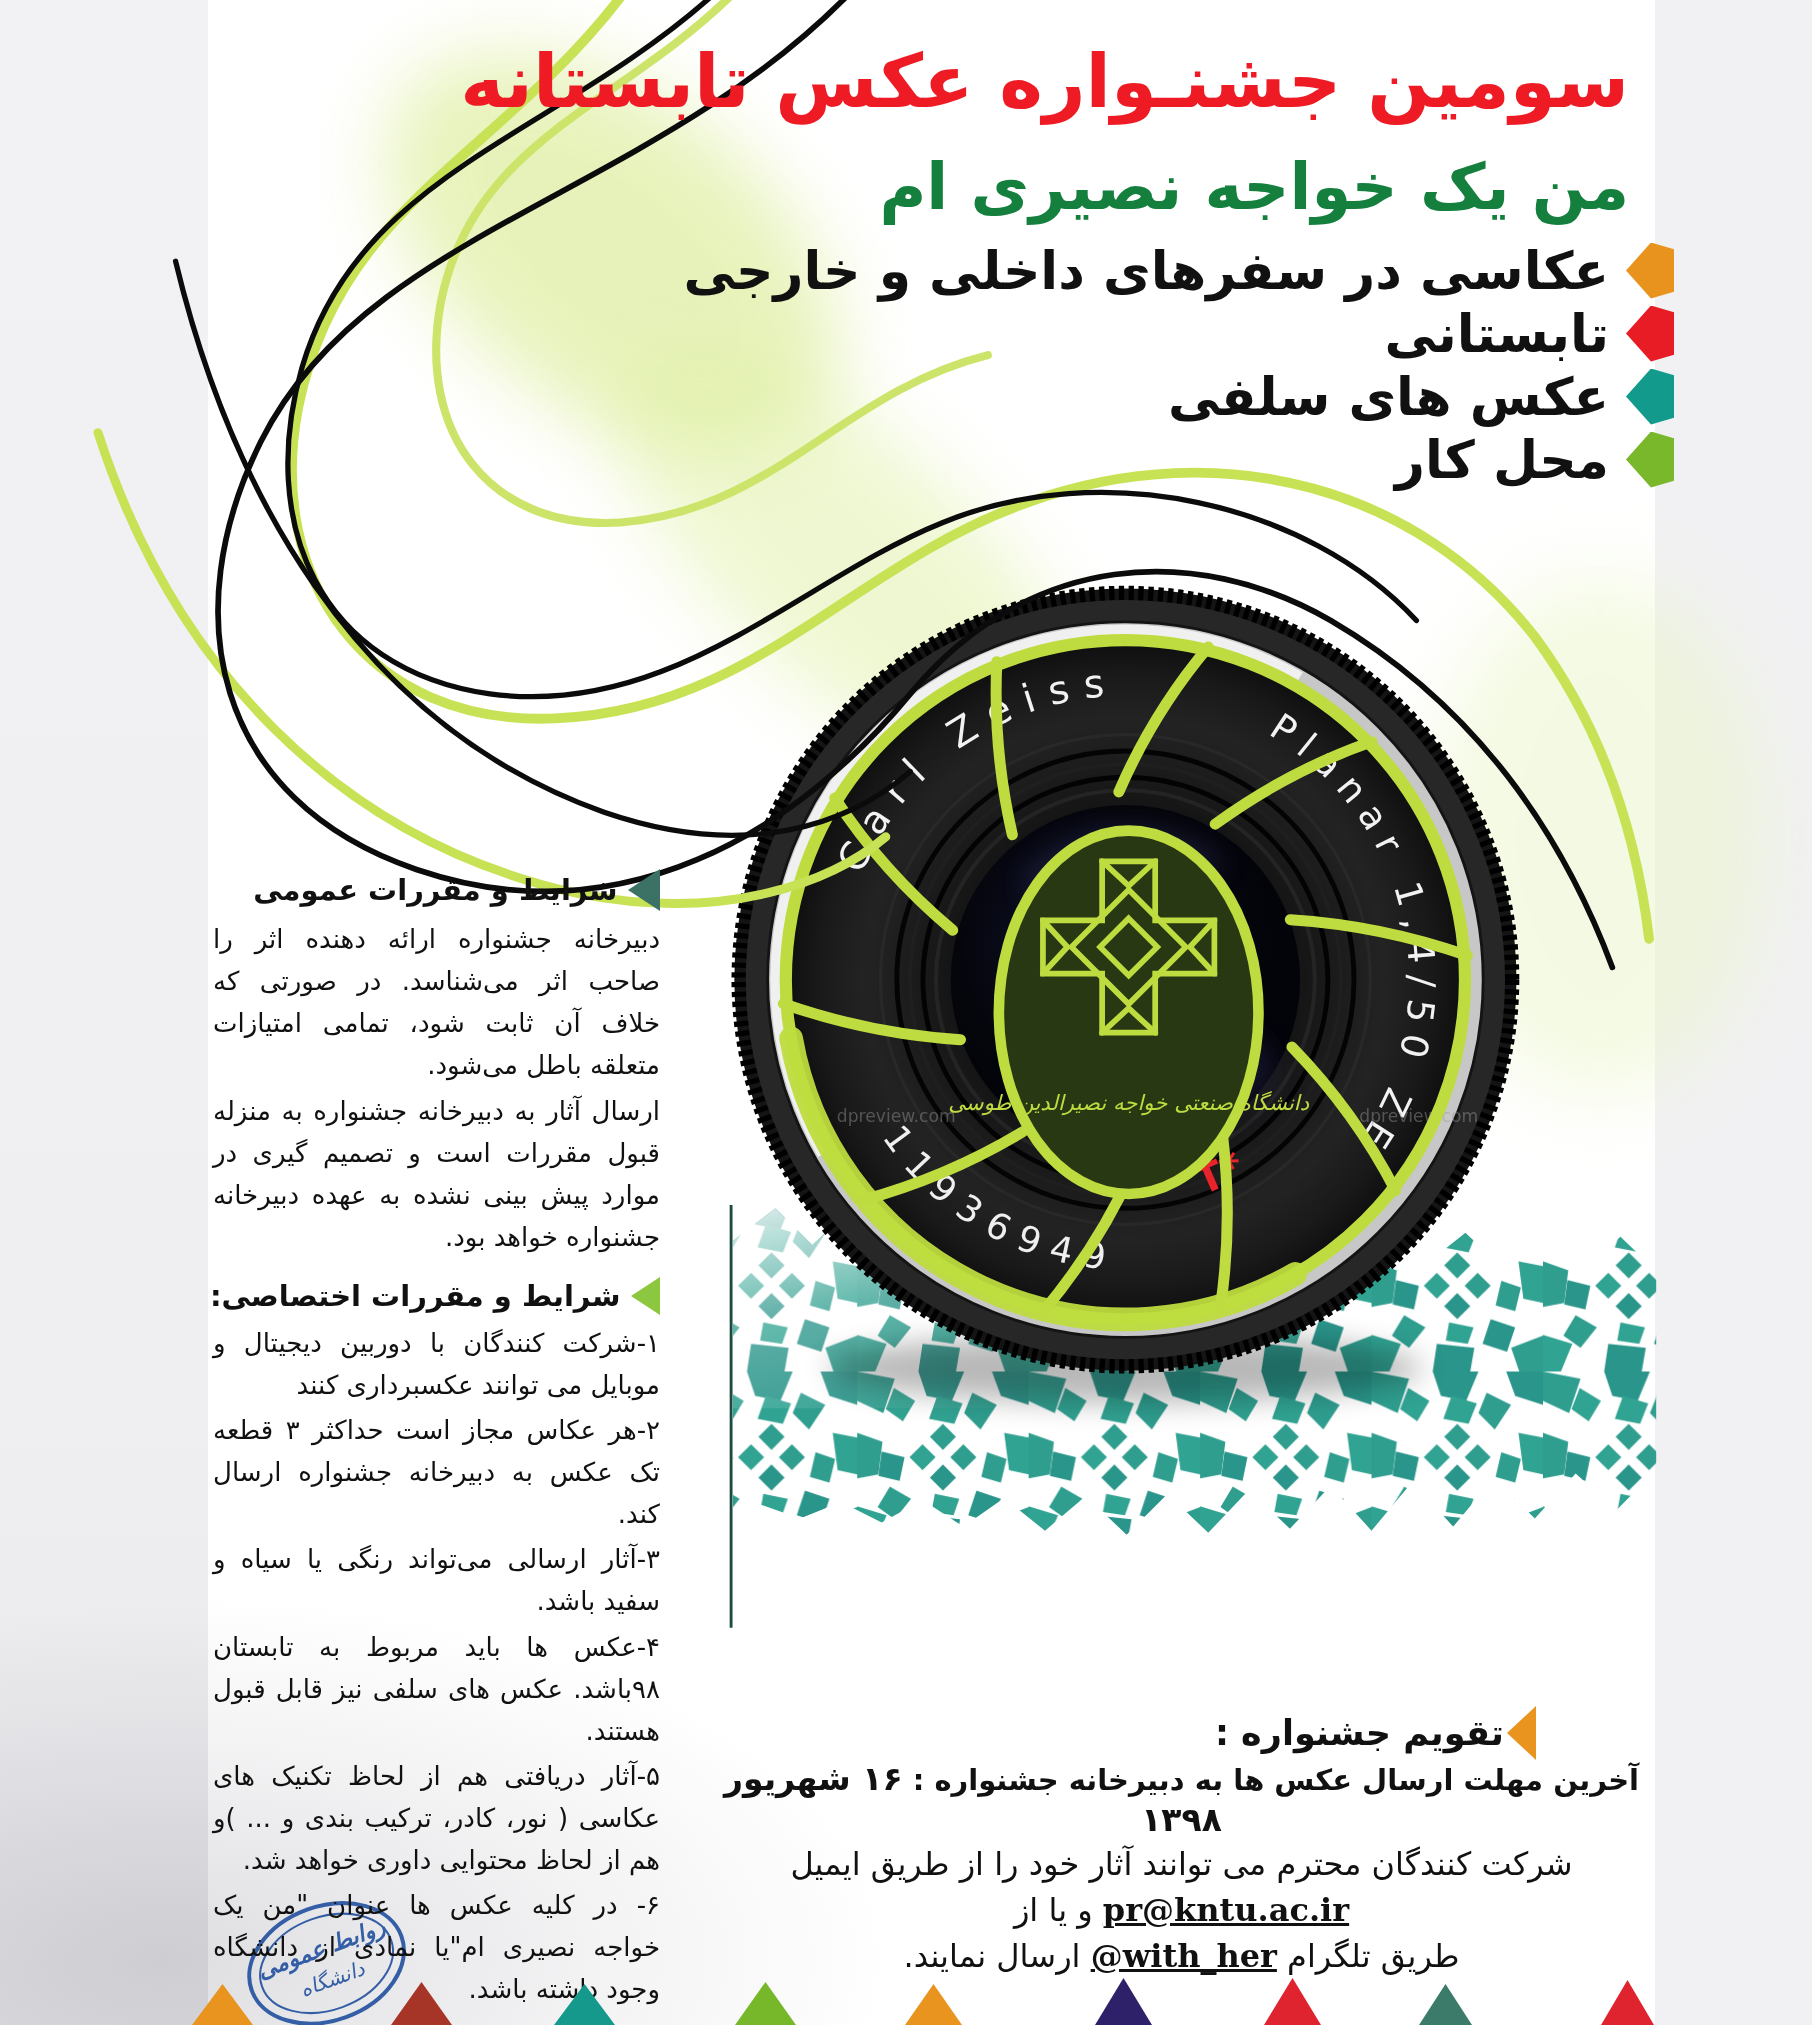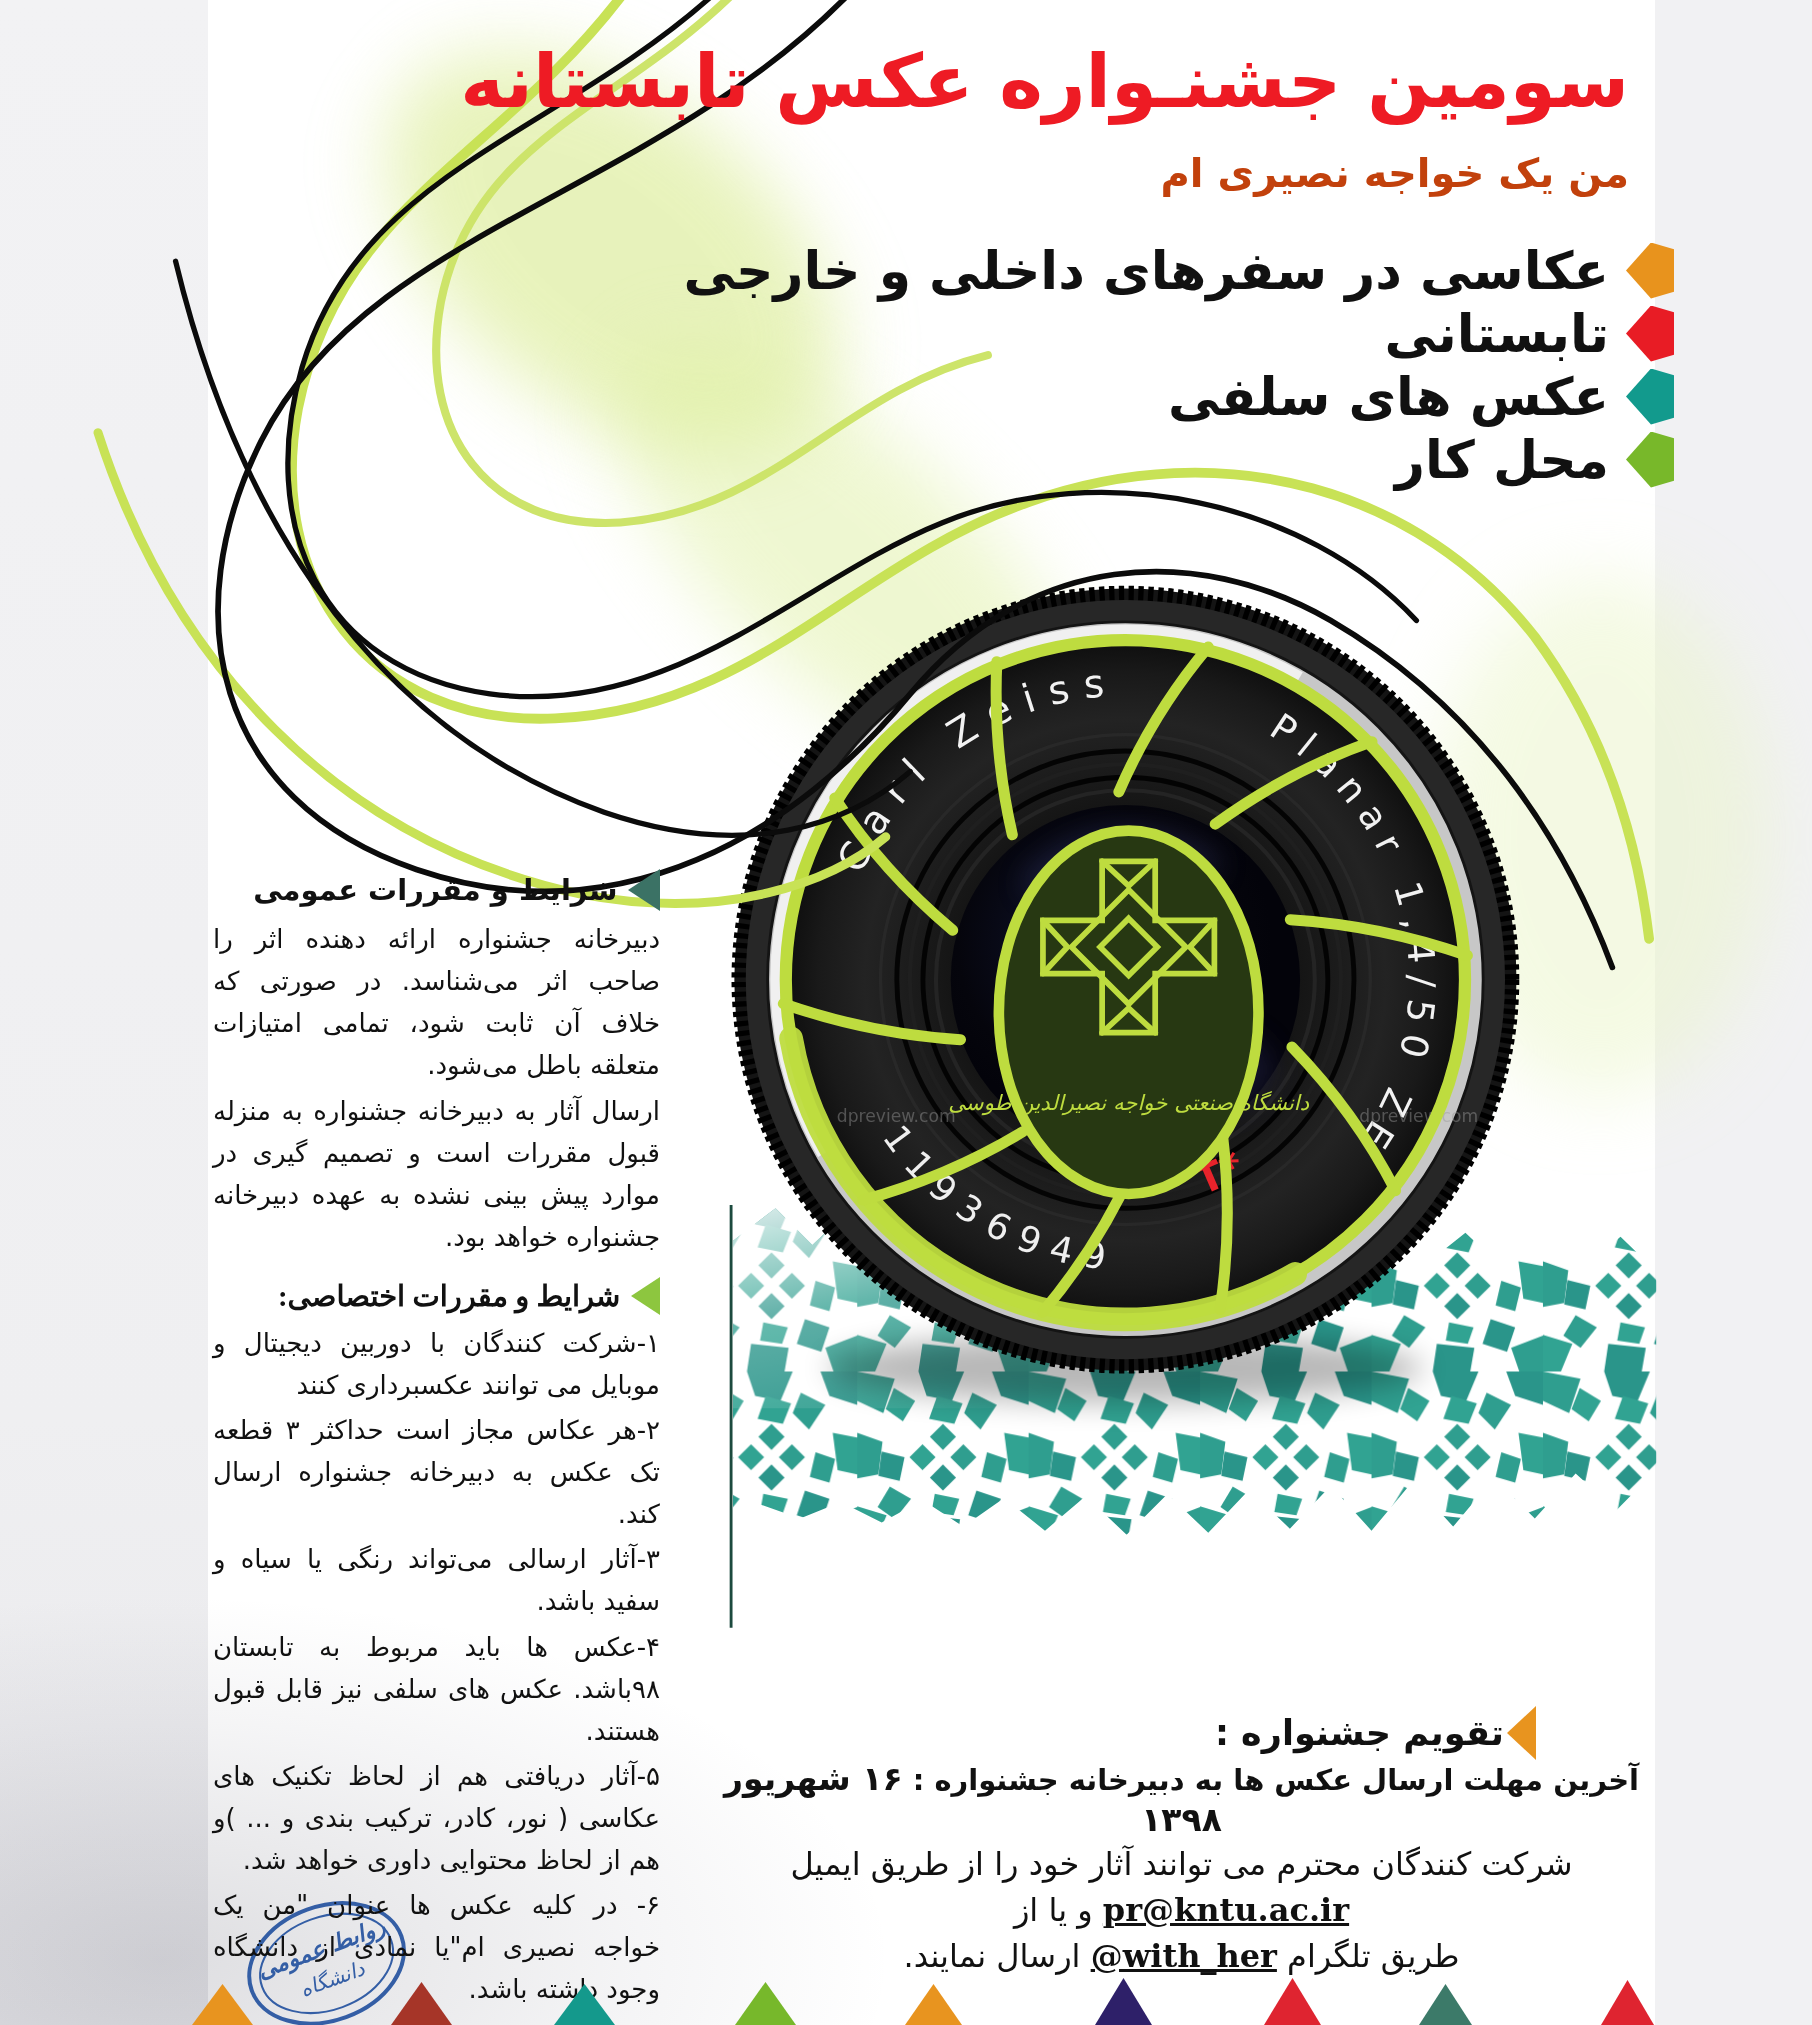--- a/index.html
+++ b/index.html
@@ -13,22 +13,22 @@
 
   #sw-wash{position:absolute;left:0;top:1592px;width:898px;height:433px;
     background:radial-gradient(ellipse at 18% 85%, rgba(90,90,105,.20), rgba(120,120,135,.08) 45%, transparent 70%);}
 
   svg{position:absolute;left:0;top:0;}
 
   
   .rtl{direction:rtl;unicode-bidi:plaintext;}
   #title{position:absolute;right:183px;top:38px;font-size:74px;font-weight:700;
          color:#ee1b24;white-space:nowrap;letter-spacing:0.8px;}
-  #subtitle{position:absolute;right:183px;top:150px;font-size:40px;font-weight:700;
-         color:#c2410c;white-space:nowrap;margin-left:28px;}
+  #subtitle{position:absolute;right:183px;top:150px;font-size:64px;font-weight:700;
+         color:#15803d;white-space:nowrap;margin-left:28px;}
 
   
   .cat-row{position:absolute;right:138px;height:61px;display:flex;flex-direction:row;
            align-items:center;direction:rtl;gap:17px;}
   .cat-diamond{width:48px;height:56px;flex:0 0 auto;
      clip-path:polygon(0 50%, 52% 0, 100% 12%, 100% 88%, 52% 100%);}
   .cat-label{font-size:52px;font-weight:700;color:#111;white-space:nowrap;}
   #cat0{top:240px;} #cat1{top:303px;} #cat2{top:366px;} #cat3{top:429px;}
   #cat0 .cat-diamond{background:#e8931d;}
   #cat1 .cat-diamond{background:#e81c25;}
@@ -36,21 +36,21 @@
   #cat3 .cat-diamond{background:#78b82a;}
 
   
   #rules{position:absolute;left:213px;top:869px;width:447px;direction:rtl;color:#111;}
   .sec-head{display:flex;align-items:center;gap:10.6px;direction:rtl;margin-bottom:7.3px;}
   .sec-head .txt{font-size:29px;font-weight:700;white-space:nowrap;}
   .tri-left{width:0;height:0;border-style:solid;flex:0 0 auto;}
   #h1-arrow{border-width:21px 32px 21px 0;border-color:transparent #3b7265 transparent transparent;}
   #h2-arrow{border-width:19.6px 29px 19.6px 0;border-color:transparent #8dc63f transparent transparent;}
   #rules p{font-size:26px;line-height:42px;text-align:justify;margin:0 0 3.3px 0;}
-  #spec-head{margin-top:19px;font-family:Liberation Serif, serif;}
+  #spec-head{margin-top:19px;}
   .spec-item{margin:0 0 2.4px 0;}
   #spec-item-5{margin-bottom:24.5px;}
 
   
   #cal-head{position:absolute;right:276px;top:1706px;display:flex;align-items:center;
             gap:3px;direction:rtl;}
   #cal-arrow{border-width:27px 29px 27px 0;border-color:transparent #e8941f transparent transparent;}
   #cal-head .txt{font-size:35px;font-weight:700;color:#111;white-space:nowrap;}
   #cal-lines{position:absolute;left:706px;top:1759px;width:951px;text-align:center;
              direction:rtl;color:#111;}

